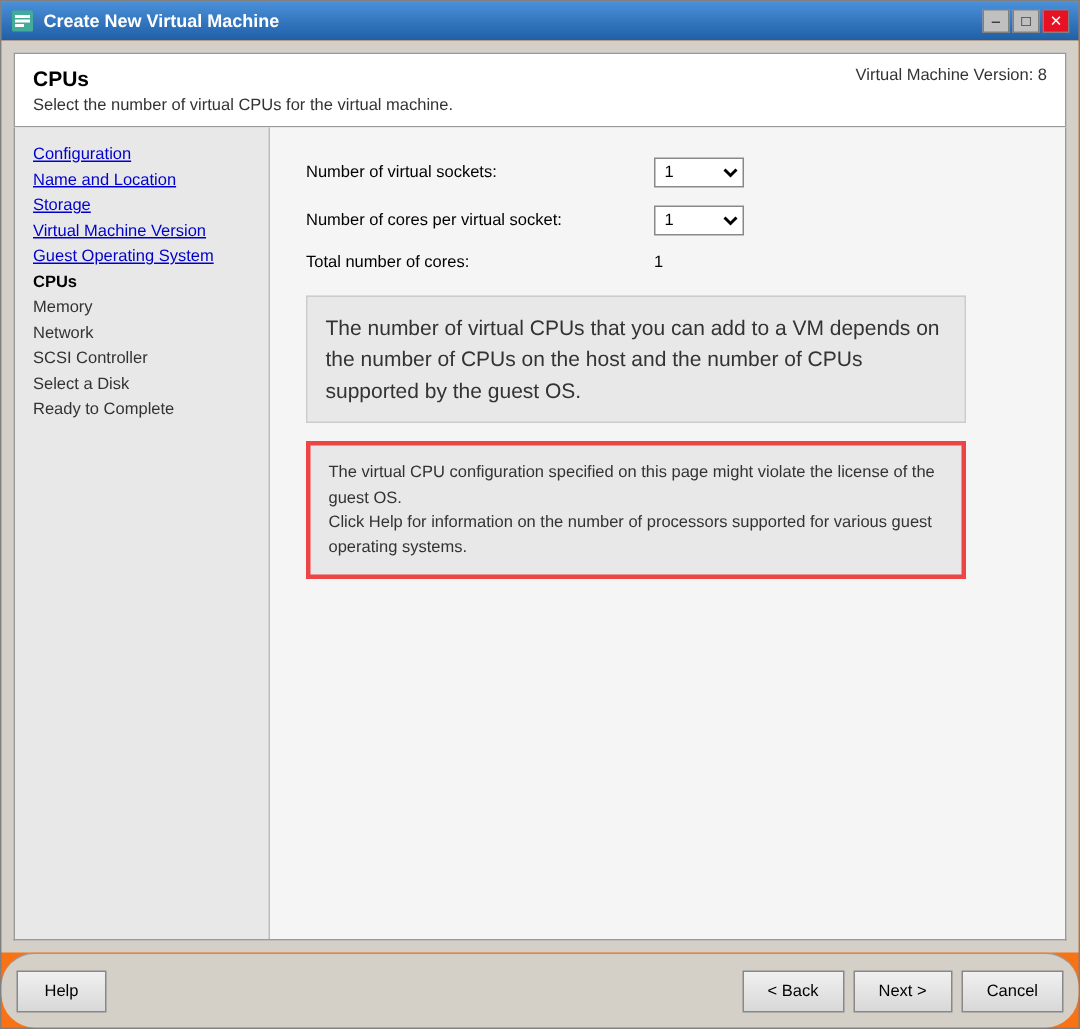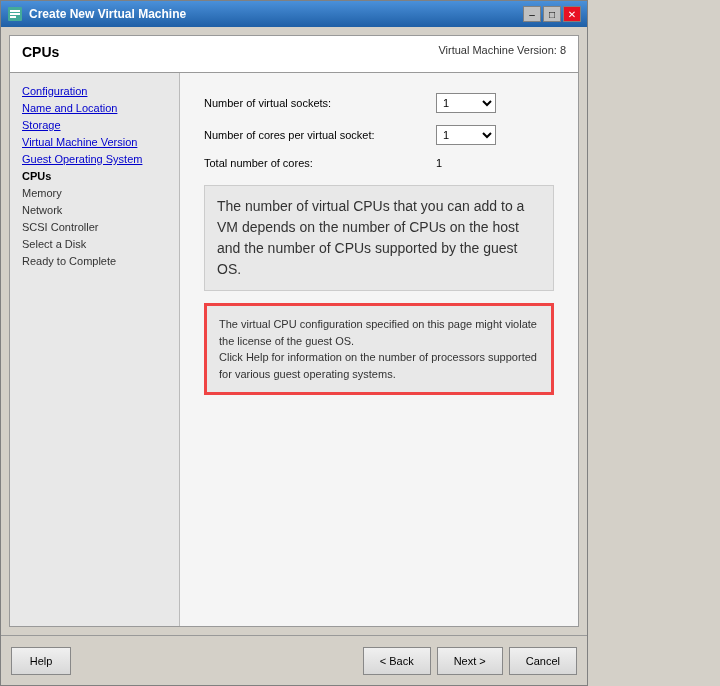--- a/index.html
+++ b/index.html
@@ -6,21 +6,21 @@
     body {
       font-family: 'Segoe UI', Tahoma, Geneva, Verdana, sans-serif;
       font-size: 12px;
       background: #d4d0c8;
       width: 720px;
       height: 686px;
       overflow: hidden;
     }
 
     .window {
-      width: 588px;
+      width: 720px;
       height: 686px;
       border: 1px solid #808080;
       display: flex;
       flex-direction: column;
       background: #f97316;
     }
 
     .title-bar {
       background: linear-gradient(to bottom, #4a90d9, #1f5fa6);
       color: white;
@@ -229,20 +229,21 @@
 
     .footer {
       background: #d4d0c8;
       border-top: 1px solid #999;
       padding: 0 10px;
       display: flex;
       align-items: center;
       justify-content: space-between;
       flex-shrink: 0;
       height: 50px;
+      border-radius: 22px;
     }
 
     .footer-left {
       display: flex;
       gap: 8px;
     }
 
     .footer-right {
       display: flex;
       gap: 6px;
@@ -280,20 +281,21 @@
       <div class="title-btn">□</div>
       <div class="title-btn close">✕</div>
     </div>
   </div>
 
   <div class="content-area">
 
     <div class="header-section">
       <div class="header-left">
         <h2>CPUs</h2>
+        <p>Select the number of virtual CPUs for the virtual machine.</p>
       </div>
       <div class="header-right">Virtual Machine Version: 8</div>
     </div>
 
     <div class="main-content">
 
       <div class="sidebar">
         <div class="sidebar-item link">Configuration</div>
         <div class="sidebar-item link">Name and Location</div>
         <div class="sidebar-item link">Storage</div>

